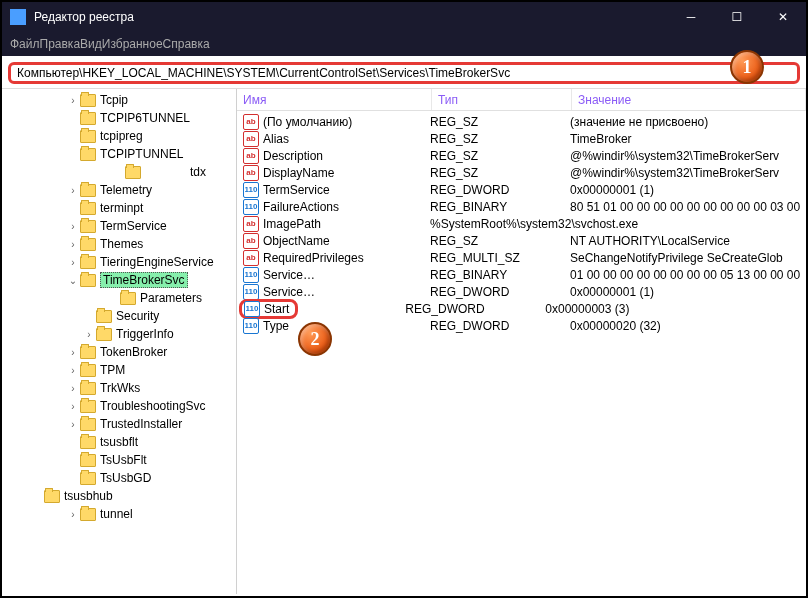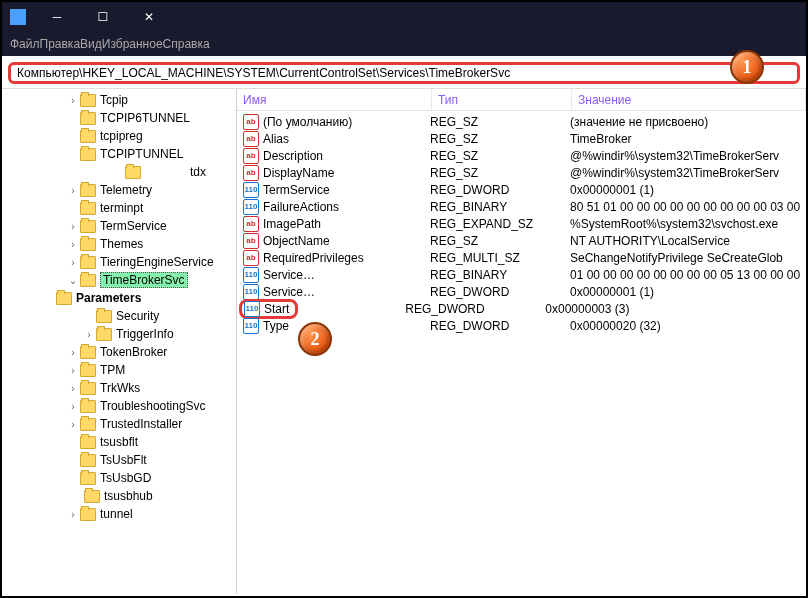--- a/index.html
+++ b/index.html
@@ -37,20 +37,21 @@
 .hl-box .ic{margin-left:2px}
 .badge{position:absolute;width:34px;height:34px;border-radius:50%;background:radial-gradient(circle at 35% 30%,#ff9a56,#e8550f 70%);border:2px solid #8a3502;display:flex;align-items:center;justify-content:center;color:#fff;font-weight:bold;font-size:18px;font-family:Georgia,serif;box-shadow:inset -2px -2px 4px rgba(0,0,0,.3),inset 2px 2px 4px rgba(255,255,255,.4)}
 .badge1{top:48px;right:42px}
 .badge2{top:320px;left:296px}
 </style>
 </head>
 <body>
 
 <div class="titlebar">
   <span class="app-icon"></span>
+  <span class="title">Редактор реестра</span>
   <div class="winbtn">─</div>
   <div class="winbtn">☐</div>
   <div class="winbtn">✕</div>
 </div>
 
 <div class="menubar">
   <span>Файл</span>
   <span>Правка</span>
   <span>Вид</span>
   <span>Избранное</span>
@@ -113,21 +114,21 @@
       <div class="tree-item" style="padding-left: 64px;">
         <span class="exp">›</span>
         <span class="fld"></span>
         <span class="lbl">TieringEngineService</span>
       </div>
       <div class="tree-item sel" style="padding-left: 64px;">
         <span class="exp">⌄</span>
         <span class="fld"></span>
         <span class="lbl">TimeBrokerSvc</span>
       </div>
-      <div class="tree-item" style="padding-left: 40px; font-weight: bold;">
+      <div class="tree-item" style="padding-left: 104px;">
         <span class="exp"></span>
         <span class="fld"></span>
         <span class="lbl">Parameters</span>
       </div>
       <div class="tree-item" style="padding-left: 80px;">
         <span class="exp"></span>
         <span class="fld"></span>
         <span class="lbl">Security</span>
       </div>
       <div class="tree-item" style="padding-left: 80px;">
@@ -168,21 +169,21 @@
       <div class="tree-item" style="padding-left: 64px;">
         <span class="exp"></span>
         <span class="fld"></span>
         <span class="lbl">TsUsbFlt</span>
       </div>
       <div class="tree-item" style="padding-left: 64px;">
         <span class="exp"></span>
         <span class="fld"></span>
         <span class="lbl">TsUsbGD</span>
       </div>
-      <div class="tree-item" style="padding-left: 28px; margin-left: 40px;">
+      <div class="tree-item" style="padding-left: 28px;">
         <span class="exp"></span>
         <span class="fld"></span>
         <span class="lbl">tsusbhub</span>
       </div>
       <div class="tree-item" style="padding-left: 64px;">
         <span class="exp">›</span>
         <span class="fld"></span>
         <span class="lbl">tunnel</span>
       </div>
     </div>
@@ -225,21 +226,20 @@
         </div>
         <div class="row">
           <span class="ic ic-bin">110</span>
           <span class="nm">FailureActions</span>
           <span class="tp">REG_BINARY</span>
           <span class="vl">80 51 01 00 00 00 00 00 00 00 00 00 03 00</span>
         </div>
         <div class="row">
           <span class="ic ic-str">ab</span>
           <span class="nm">ImagePath</span>
-          <span class="tp">REG_EXPAND_SZ</span>
           <span class="vl">%SystemRoot%\system32\svchost.exe</span>
         </div>
         <div class="row">
           <span class="ic ic-str">ab</span>
           <span class="nm">ObjectName</span>
           <span class="tp">REG_SZ</span>
           <span class="vl">NT AUTHORITY\LocalService</span>
         </div>
         <div class="row">
           <span class="ic ic-str">ab</span>

